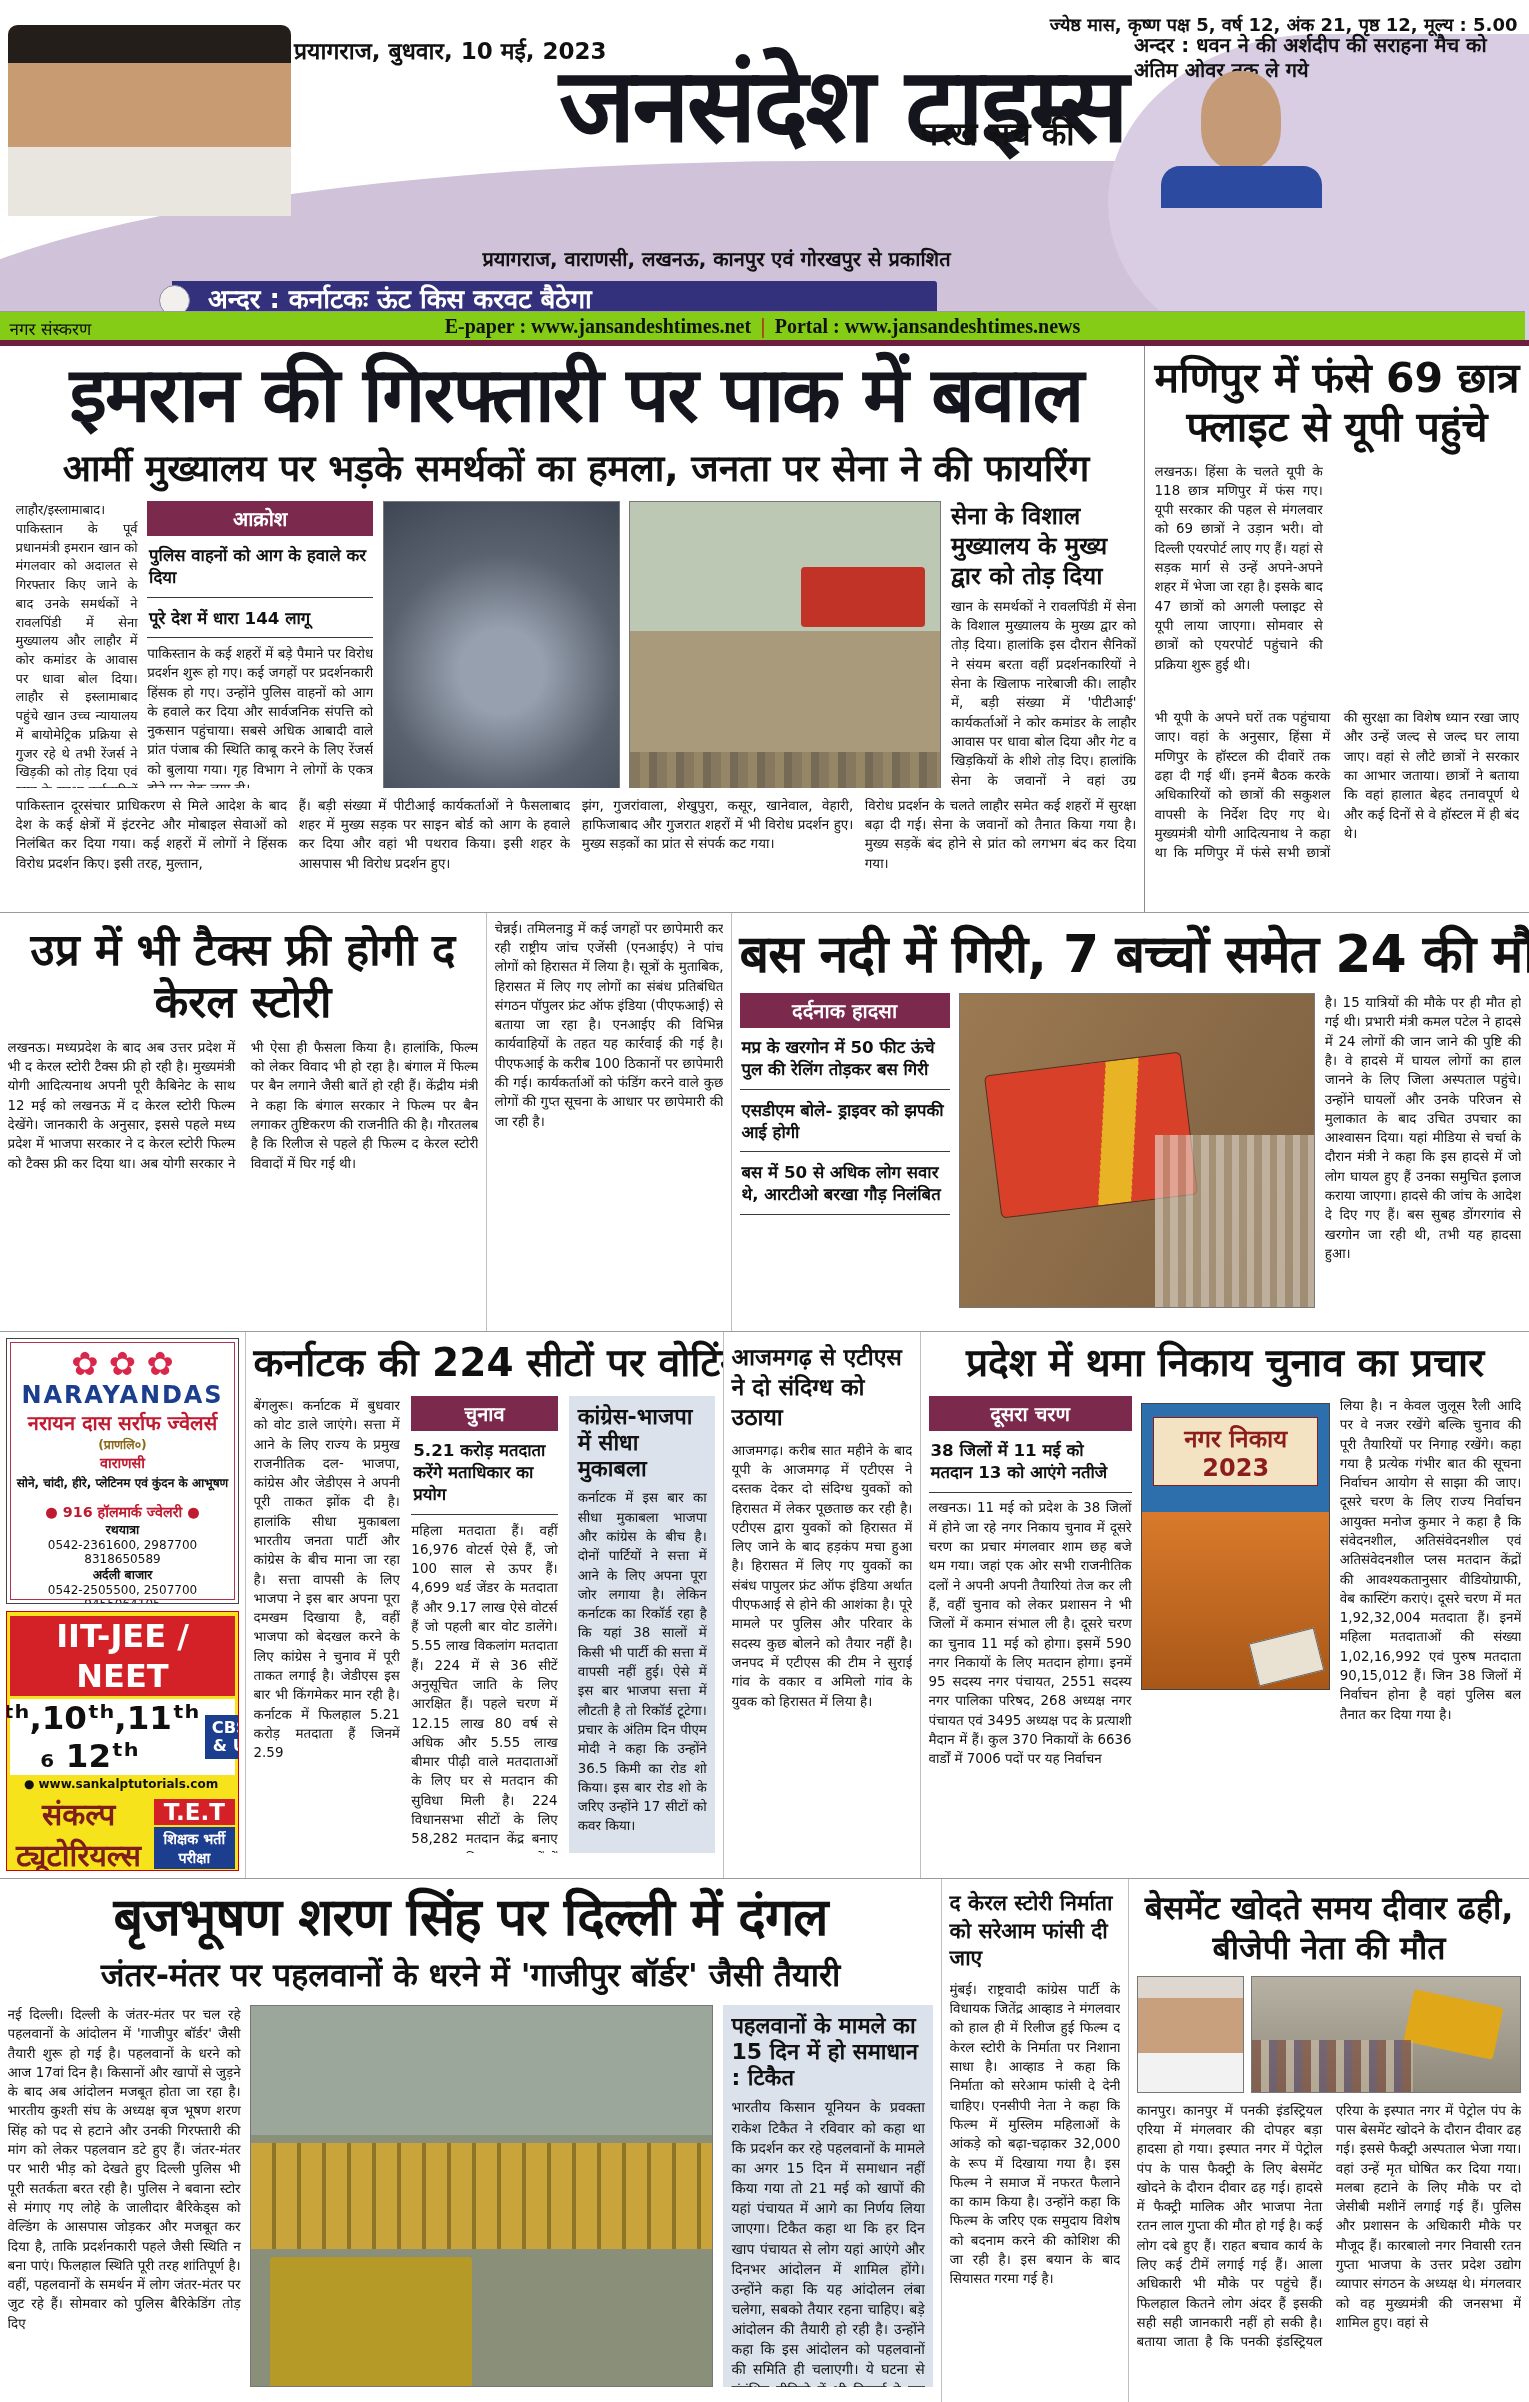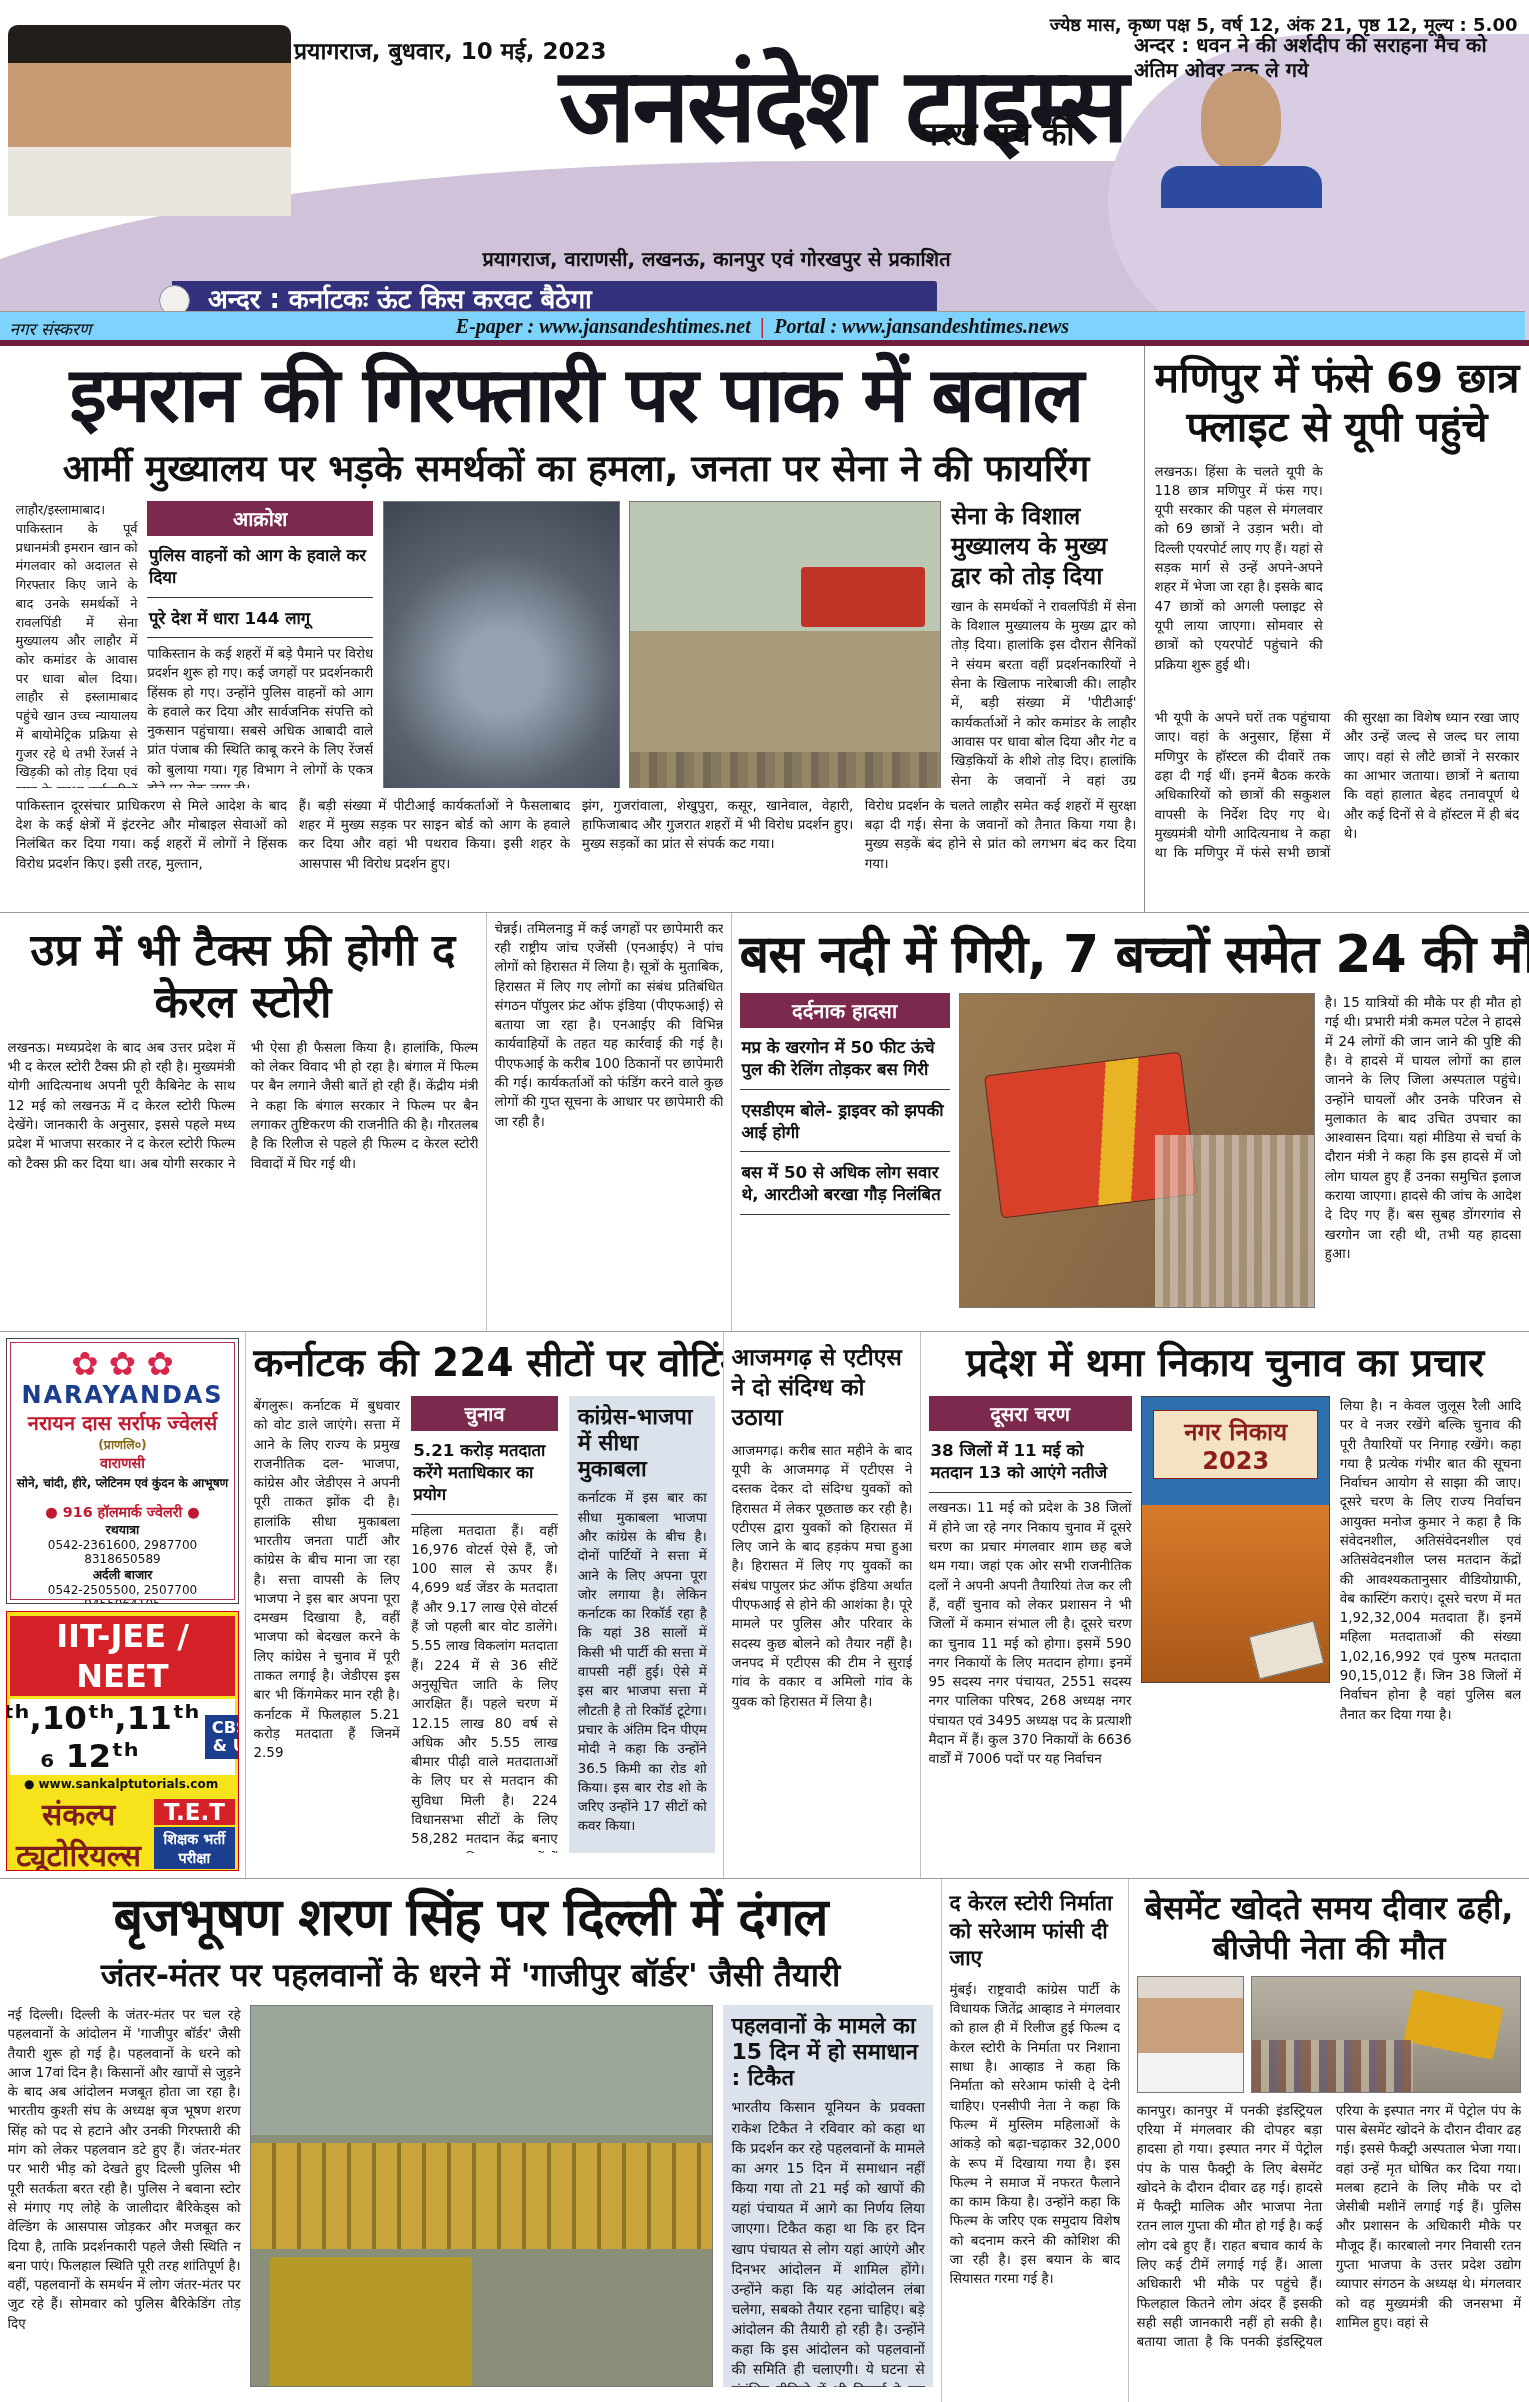--- a/index.html
+++ b/index.html
@@ -30,22 +30,22 @@
   .banner-logo { position:absolute; left:159px; top:285px; width:31px; height:31px;
                  border-radius:50%; background:#f2f0ec; border:1.9px solid #8a8aa8; z-index:4; }
   .ph-pol { position:absolute; left:7.6px; top:25px; width:283px; height:191px; z-index:2;
             background:linear-gradient(#241e1a 0 20%, #c89b72 20% 64%, #e9e5df 64%);
             border-radius:9.6px 9.6px 0 0; }
   .ph-dhawan { position:absolute; left:1155px; top:71px; width:172px; height:145px; z-index:3; }
   .ph-dhawan .head { width:80px; height:99px; margin:0 auto; background:#c59a76;
                      border-radius:46% 46% 42% 42%; }
   .ph-dhawan .torso { width:161px; height:42px; background:#2b4aa0; border-radius:19px 19px 0 0;
                       margin:-3.8px auto 0; }
-  .mh-strip { position:absolute; left:0; right:4px; bottom:5.7px; height:29px; background:#7dd3fc;
-              border-top:1px solid #9a9a9a; z-index:5;font-style:italic; }
+  .mh-strip { position:absolute; left:0; right:4px; bottom:5.7px; height:29px; background:#84cc16;
+              border-top:1px solid #9a9a9a; z-index:5; }
   .mh-strip .ep { position:absolute; left:0; right:0; text-align:center; top:2.9px;
                   font-family:"Liberation Serif","DejaVu Serif",serif; font-weight:bold; font-size:20px; }
   .mh-strip .ep .sep { color:#b32020; padding:0 9.6px; }
   .mh-edition { position:absolute; left:9.6px; top:4.8px; font-size:17px; }
   .maroon-bar { position:absolute; left:0; right:0; bottom:0; height:5.7px; background:#6e1f3d; z-index:6; }
 
   
   .band { border-top:1px solid #9a9a9a; }
   .body { font-size:13.4px; line-height:1.44; text-align:justify; overflow:hidden; }
   .cell { padding:5.7px 7.6px; overflow:hidden; }
@@ -96,21 +96,21 @@
   .ph-buscrash .crowd2 { position:absolute; bottom:0; right:0; width:45%; height:55%;
                          background:repeating-linear-gradient(90deg,#e8e4da 0 7.6px,#b8ad96 7.6px 15.3px); opacity:.6; }
 
   
   .band4 { display:grid; grid-template-columns:245px 478px 197px 1fr; height:547px; }
   .kt-hl { font-size:39px; font-weight:bold; text-align:center; line-height:1.15; margin:3.8px 0 9.6px; white-space:nowrap; }
   .kt-row { display:grid; grid-template-columns:repeat(3,1fr); gap:11.5px; height:457px; overflow:hidden; }
   .ats-hl { font-size:23px; font-weight:bold; line-height:1.3; margin:5.7px 0 7.6px; }
   .nk-hl { font-size:39px; font-weight:bold; text-align:center; line-height:1.15; margin:3.8px 0 9.6px; white-space:nowrap; }
   .nk-row { display:grid; grid-template-columns:203px 189px 1fr; gap:9.6px; height:457px; overflow:hidden; }
-  .nikay-g { background:#2d6fad; border:1px solid #444; position:relative; height:287px; }
+  .nikay-g { background:#2d6fad; border:1px solid #444; position:relative; height:287px;margin-top:7px; }
   .nikay-g .plate { margin:13.4px auto 0; width:88%; background:#f3e3c3; color:#8c1d1d;
                     font-weight:bold; font-size:24px; text-align:center; border:1.9px solid #8c1d1d;
                     padding:2.9px 0; position:relative; z-index:2; }
   .nikay-g .orange { position:absolute; bottom:0; left:0; right:0; height:62%;
                      background:linear-gradient(#d97a2b,#a85718); }
   .nikay-g .evm { position:absolute; bottom:9.6px; right:9.6px; width:67px; height:44px;
                   background:#e9e2d2; border:1px solid #666; transform:rotate(-14deg); }
 
   
   .ads { padding:5.7px; display:flex; flex-direction:column; gap:7.6px; }

